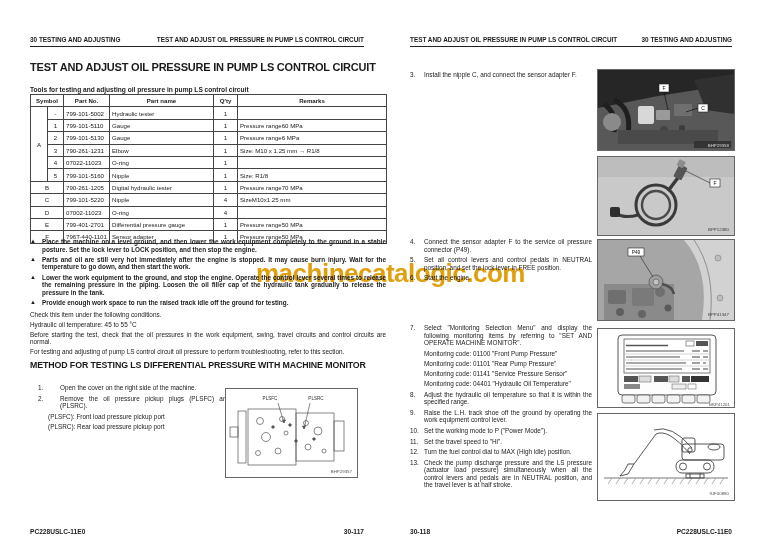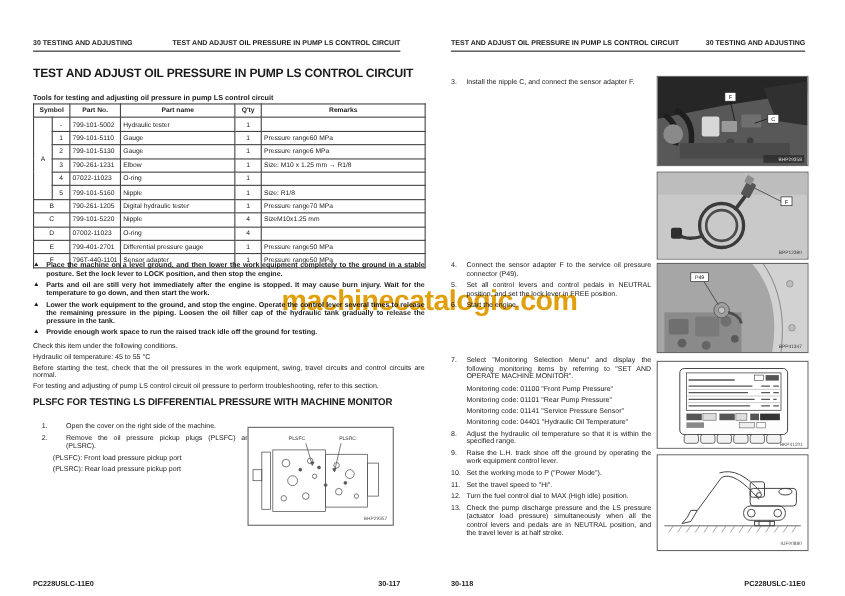--- a/index.html
+++ b/index.html
@@ -189,21 +189,21 @@
       </div>
     </div>
 
     <div class="notes">
       <div class="note">Check this item under the following conditions.</div>
       <div class="note">Hydraulic oil temperature: 45 to 55 °C</div>
       <div class="note">Before starting the test, check that the oil pressures in the work equipment, swing, travel circuits and control circuits are normal.</div>
       <div class="note">For testing and adjusting of pump LS control circuit oil pressure to perform troubleshooting, refer to this section.</div>
     </div>
 
-    <div class="sec-title">PLSFC FOR TESTING LS DIFFERENTIAL PRESSURE WITH MACHINE MONITOR</div>
+    <div class="sec-title">METHOD FOR TESTING LS DIFFERENTIAL PRESSURE WITH MACHINE MONITOR</div>
 
     <div class="lp-steps">
       <div class="step">
         <span class="n">1.</span>
         <span>Open the cover on the right side of the machine.</span>
       </div>
       <div class="step">
         <span class="n">2.</span>
         <span>Remove the oil pressure pickup plugs (PLSFC) and (PLSRC).</span>
       </div>

